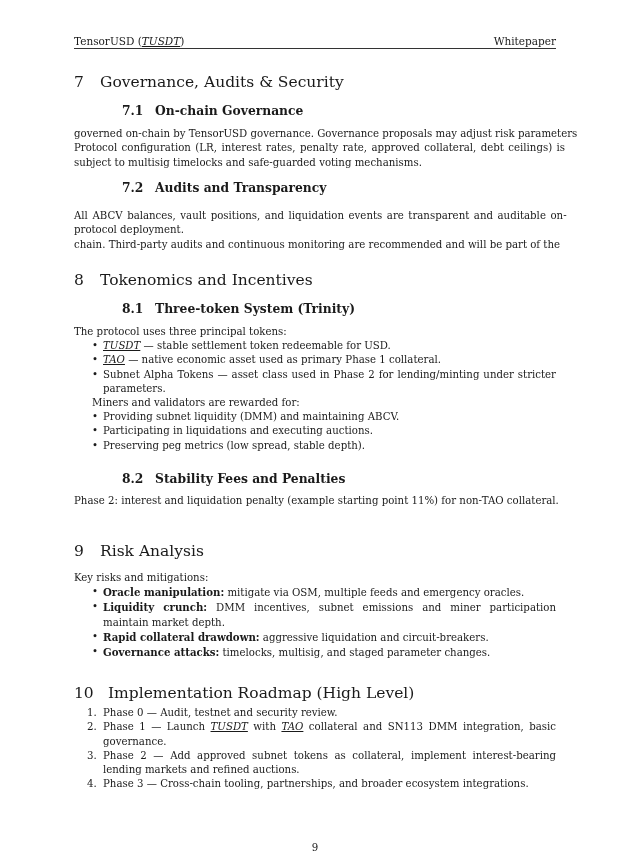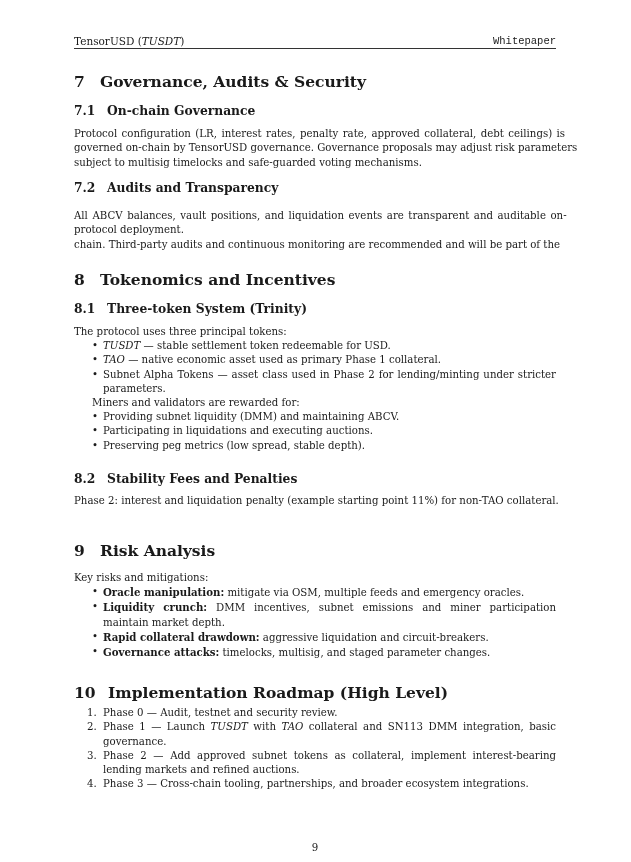--- a/index.html
+++ b/index.html
@@ -2,27 +2,27 @@
 <html><head>
 <meta charset="utf-8">
 <style>
   html, body { margin: 0; padding: 0; background: #ffffff; }
   body { width: 631px; height: 862px; position: relative; overflow: hidden;
          font-family: "DejaVu Serif", "Liberation Serif", serif; color: #1a1a1a; }
   .page { position: absolute; left: 74px; top: 0; width: 482px; }
   .header { position: absolute; top: 34px; left: 0; width: 482px; height: 14px;
             font-size: 10.5px; line-height: 14px; border-bottom: 0.8px solid #333; }
   .header .left { position: absolute; left: 0; top: 0; }
-  .header .right { position: absolute; right: 0; top: 0; font-family: Liberation Mono, monospace; }
-  .math { font-style: italic; }
-  .sec { position: absolute; left: 0; font-weight: bold; font-size: 15.5px; line-height: 20px; white-space: nowrap; }
+  .header .right { position: absolute; right: 0; top: 0; }
+  .math { font-style: italic; text-decoration: underline; }
+  .sec { position: absolute; left: 0; font-weight: normal; font-size: 15.5px; line-height: 20px; white-space: nowrap; }
   .sec .num { display: inline-block; width: 26px; }
   .sec.wide .num { width: 34px; margin-top: 7px; }
   .sub { position: absolute; left: 0; font-weight: bold; font-size: 12.3px; line-height: 16px; white-space: nowrap; }
-  .sub .num { display: inline-block; width: 33px; }
+  .sub .num { display: inline-block; width: 33px; margin-left: 48px; }
   .para { position: absolute; left: 0; width: 482px; font-size: 10.2px; line-height: 14.3px; text-align: justify; }
   .line { display: block; white-space: nowrap; }
   ul.bul { position: absolute; left: 0; width: 482px; margin: 0; padding: 0; list-style: none; font-size: 10.2px; line-height: 14.3px; }
   ul.bul li { position: relative; padding-left: 29px; text-align: justify; }
   ul.bul li .bullet { position: absolute; left: 18px; top: 0; }
   .indent-text { position: absolute; left: 18px; font-size: 10.2px; line-height: 14.3px; white-space: nowrap; text-align: right; }
   ol.num { position: absolute; left: 0; width: 482px; margin: 0; padding: 0; list-style: none; font-size: 10.2px; line-height: 14.3px; }
   ol.num li { position: relative; padding-left: 29px; text-align: justify; }
   ol.num li .n { position: absolute; left: 13px; top: 0; }
   .b { font-weight: bold; }
@@ -38,22 +38,22 @@
     <span class="right">Whitepaper</span>
   </div>
 
   <div class="sec" style="top:72px">
     <span class="num">7</span><span>Governance, Audits &amp; Security</span>
   </div>
   <div class="sub" style="top:103px">
     <span class="num">7.1</span><span>On-chain Governance</span>
   </div>
   <div class="para" style="top:127px">
+    <span class="line">governed on-chain by TensorUSD governance. Governance proposals may adjust risk parameters</span>
     <span class="line" style="word-spacing:1.2px">Protocol configuration (LR, interest rates, penalty rate, approved collateral, debt ceilings) is</span>
-    <span class="line">governed on-chain by TensorUSD governance. Governance proposals may adjust risk parameters</span>
     <span class="line">subject to multisig timelocks and safe-guarded voting mechanisms.</span>
   </div>
 
   <div class="sub" style="top:180px">
     <span class="num">7.2</span><span>Audits and Transparency</span>
   </div>
   <div class="para" style="top:209px">
     <span class="line" style="word-spacing:1.3px">All ABCV balances, vault positions, and liquidation events are transparent and auditable on-</span>
     <span class="line">protocol deployment.</span>
     <span class="line">chain. Third-party audits and continuous monitoring are recommended and will be part of the</span>

